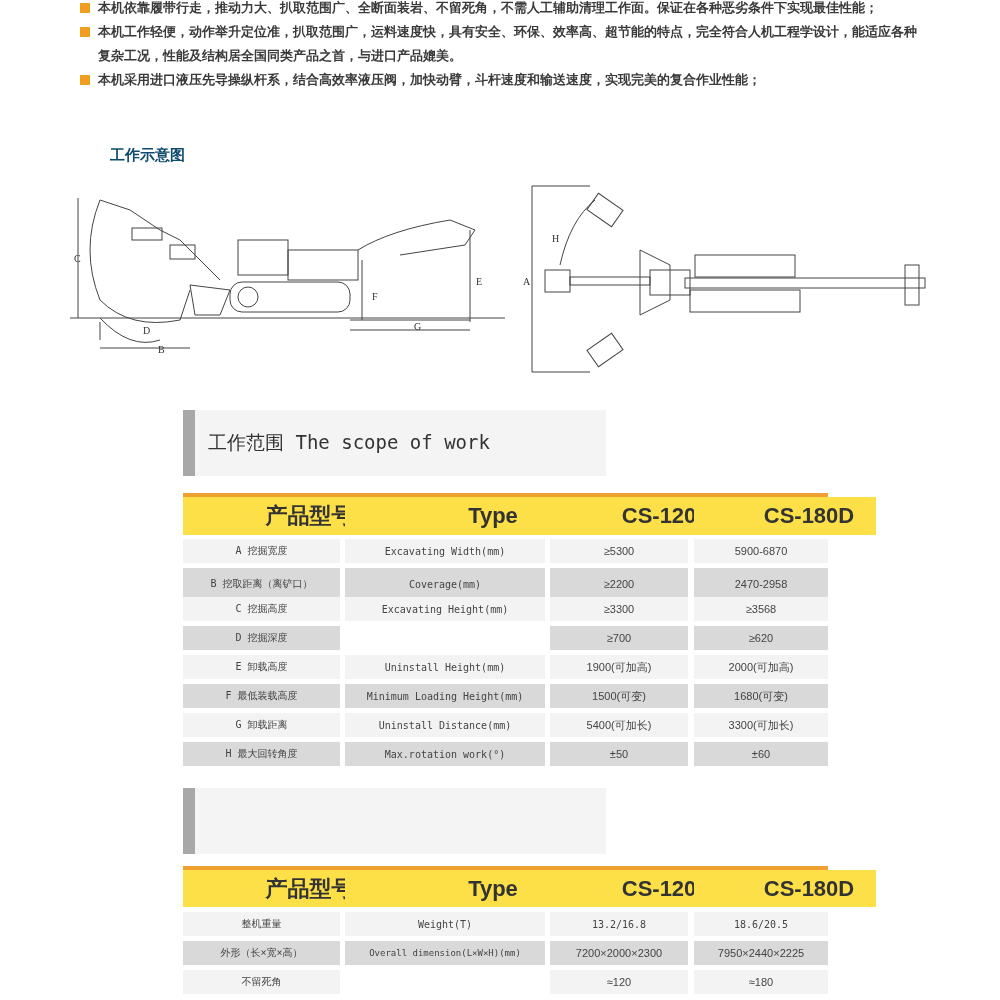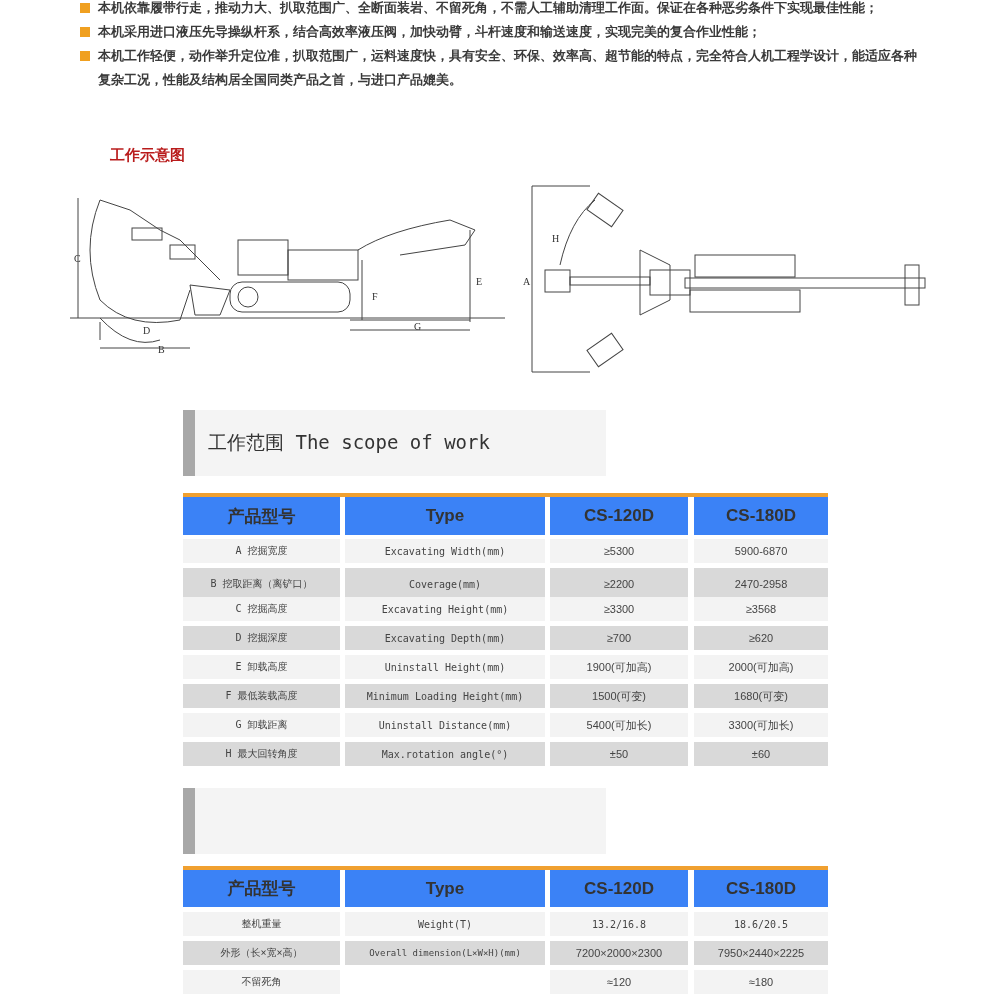--- a/index.html
+++ b/index.html
@@ -1,46 +1,46 @@
 <!DOCTYPE html>
 <html><head>
 <meta charset="utf-8">
 <style>
   html, body { margin:0; padding:0; background:#ffffff; }
   body { width:1000px; height:1000px; position:relative; overflow:hidden;
          font-family:"DejaVu Sans", sans-serif; color:#333; }
   .bullets { position:absolute; left:80px; top:-4px; width:840px; }
   .bullet { position:relative; padding-left:18px; font-size:13px; line-height:24px; color:#3a3a3a; font-weight:bold; }
   .bullet .sq { position:absolute; left:0; top:7px; width:10px; height:10px; background:#f0a020; }
-  .diag-title { position:absolute; left:110px; top:146px; font-size:15px; font-weight:bold; color:#b91c1c; }
+  .diag-title { position:absolute; left:110px; top:146px; font-size:15px; font-weight:bold; color:#0c4a6e; }
   svg.draw { position:absolute; }
   .section-head { position:absolute; left:183px; width:423px; height:66px; background:#f4f4f4; }
   .section-head .bar { position:absolute; left:0; top:0; width:12px; height:100%; background:#a8a8a8; }
   .section-head .txt { position:absolute; left:25px; top:20px; font-family:"DejaVu Sans Mono", monospace; font-size:19px; color:#333; }
   .spec-wrap { position:absolute; left:183px; width:645px; }
   .orange { position:absolute; left:0; width:645px; height:4px; background:#f0a030; }
   .row { position:absolute; left:0; width:645px; }
   .cell { position:absolute; top:0; height:100%; display:flex; align-items:center; justify-content:center;
           font-size:10px; color:#444; font-family:"DejaVu Sans Mono", monospace; }
-  .hdr .cell { background:#3b82f6; font-family:"Liberation Sans", sans-serif; font-weight:bold; font-size:17px; color:#333; }
+  .hdr .cell { background:#fde047; font-family:"Liberation Sans", sans-serif; font-weight:bold; font-size:22px; color:#333;padding-left:48px; }
   .odd .cell { background:#f3f3f3; }
   .even .cell { background:#d9d9d9; }
   .c1 { left:0; width:157px; }
   .c2 { left:162px; width:200px; }
   .c3 { left:367px; width:138px; }
   .c4 { left:511px; width:134px; }
   .num { font-family:"Liberation Sans", sans-serif; font-size:11px; }
 </style>
 </head>
 <body>
 
 <div class="bullets">
   <div class="bullet"><span class="sq"></span><span>本机依靠履带行走，推动力大、扒取范围广、全断面装岩、不留死角，不需人工辅助清理工作面。保证在各种恶劣条件下实现最佳性能；</span></div>
+  <div class="bullet"><span class="sq"></span><span>本机工作轻便，动作举升定位准，扒取范围广，运料速度快，具有安全、环保、效率高、超节能的特点，完全符合人机工程学设计，能适应各种复杂工况，性能及结构居全国同类产品之首，与进口产品媲美。</span></div>
   <div class="bullet"><span class="sq"></span><span>本机采用进口液压先导操纵杆系，结合高效率液压阀，加快动臂，斗杆速度和输送速度，实现完美的复合作业性能；</span></div>
-  <div class="bullet"><span class="sq"></span><span>本机工作轻便，动作举升定位准，扒取范围广，运料速度快，具有安全、环保、效率高、超节能的特点，完全符合人机工程学设计，能适应各种复杂工况，性能及结构居全国同类产品之首，与进口产品媲美。</span></div>
 </div>
 
 <div class="diag-title">工作示意图</div>
 
 <svg class="draw" style="left:70px;top:190px" width="440" height="170" viewBox="0 0 440 170" fill="none" stroke="#444" stroke-width="1">
   <line x1="8" y1="8" x2="8" y2="128"></line>
   <path d="M30 10 Q10 60 30 110 Q60 140 110 130 L120 100"></path>
   <path d="M30 10 L60 20 L90 40 L110 50 L140 80 L150 90"></path>
   <rect x="62" y="38" width="30" height="12"></rect>
   <rect x="100" y="55" width="25" height="14"></rect>
@@ -115,21 +115,20 @@
     <div class="cell c4 num">2470-2958</div>
   </div>
   <div class="row odd" style="top:104px;height:24px">
     <div class="cell c1">C 挖掘高度</div>
     <div class="cell c2">Excavating Height(mm)</div>
     <div class="cell c3 num">≥3300</div>
     <div class="cell c4 num">≥3568</div>
   </div>
   <div class="row even" style="top:133px;height:24px">
     <div class="cell c1">D 挖掘深度</div>
-    <div class="cell c2">Excavating Depth(mm)</div>
     <div class="cell c3 num">≥700</div>
     <div class="cell c4 num">≥620</div>
   </div>
   <div class="row odd" style="top:162px;height:24px">
     <div class="cell c1">E 卸载高度</div>
     <div class="cell c2">Uninstall Height(mm)</div>
     <div class="cell c3 num">1900(可加高)</div>
     <div class="cell c4 num">2000(可加高)</div>
   </div>
   <div class="row even" style="top:191px;height:24px">
@@ -139,21 +138,21 @@
     <div class="cell c4 num">1680(可变)</div>
   </div>
   <div class="row odd" style="top:220px;height:24px">
     <div class="cell c1">G 卸载距离</div>
     <div class="cell c2">Uninstall Distance(mm)</div>
     <div class="cell c3 num">5400(可加长)</div>
     <div class="cell c4 num">3300(可加长)</div>
   </div>
   <div class="row even" style="top:249px;height:24px">
     <div class="cell c1">H 最大回转角度</div>
-    <div class="cell c2">Max.rotation angle(°)</div>
+    <div class="cell c2">Max.rotation work(°)</div>
     <div class="cell c3 num">±50</div>
     <div class="cell c4 num">±60</div>
   </div>
 </div>
 
 <div class="section-head" style="top:788px">
   <div class="bar"></div>
 </div>
 
 <div class="spec-wrap" style="top:866px">

